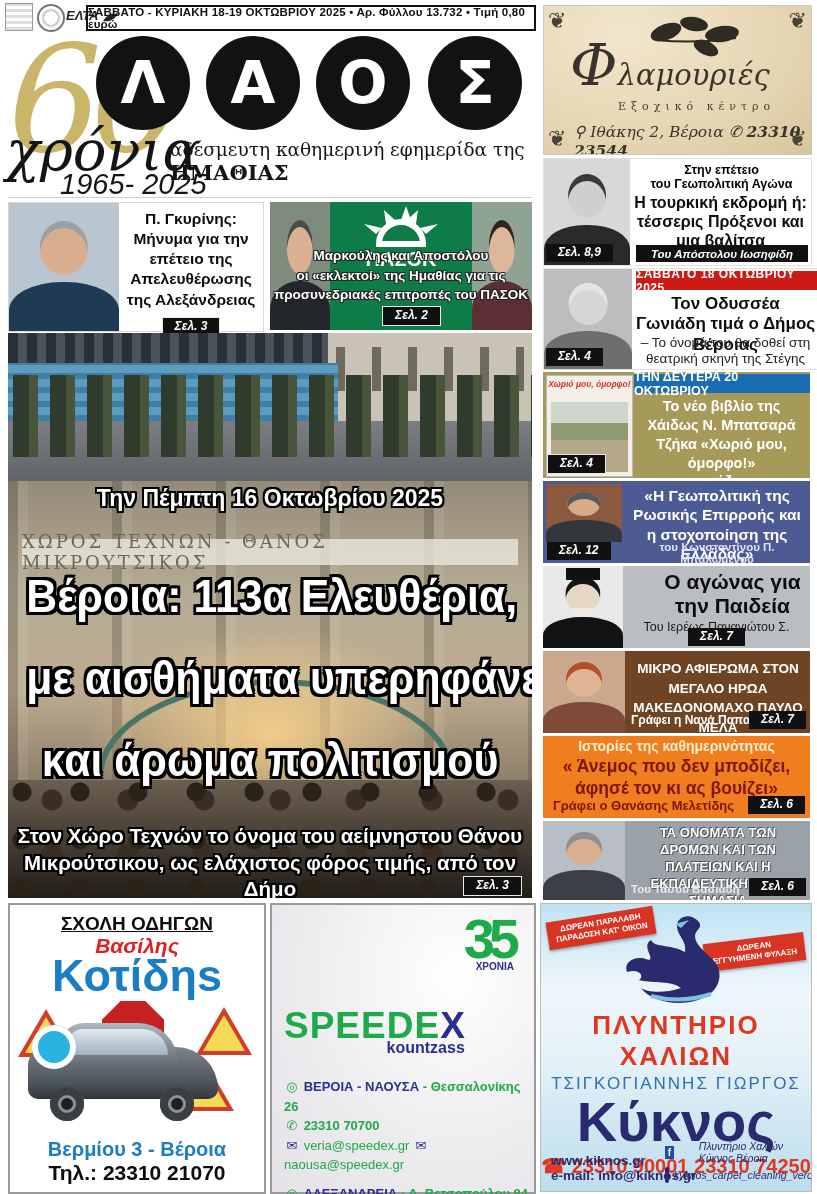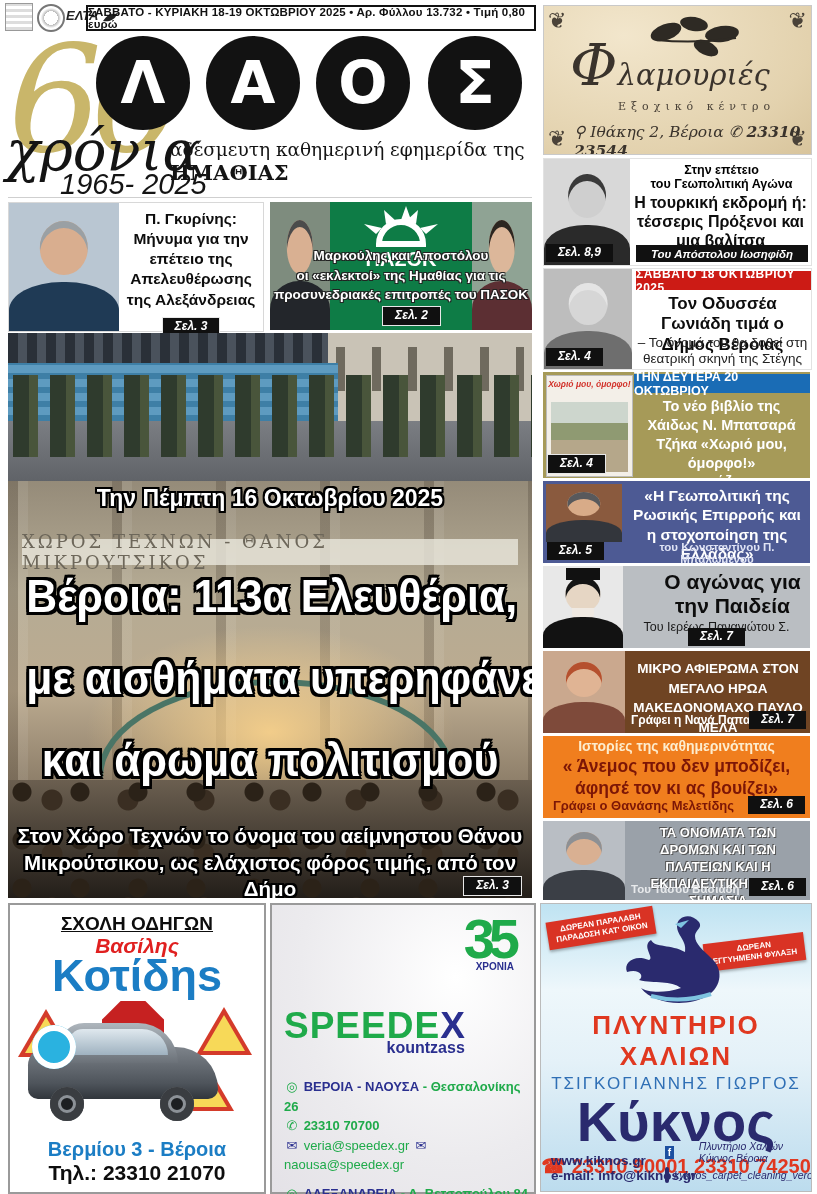--- a/index.html
+++ b/index.html
@@ -261,21 +261,21 @@
       <div class="sb-kick" style="font-size:12.5px;">Στην επέτειο</div>
       <div class="sb-kick" style="font-size:12.5px;">του Γεωπολιτική Αγώνα</div>
     </div>
     <div class="abs ctr b" style="left:88px;right:2px;top:34px;font-size:16px;line-height:1.2;color:#0d0d0d;">Η τουρκική εκδρομή ή: τέσσερις Πρόξενοι και μια βαλίτσα</div>
     <div class="abs" style="left:2px;bottom:3px;">
       <span class="badge">Σελ. 8,9</span>
     </div>
     <div class="abs barred" style="left:92px;right:3px;bottom:3px;height:17px;background:#111;font-size:11.5px;font-style:italic;">Του Απόστολου Ιωσηφίδη</div>
   </div>
 
-  <div class="abs sbA" style="top:268px;height:100px;background:#fff;border:1px solid #e2e2e2;">
+  <div class="abs sbA" style="top:268px;height:100px;background:#fff;border:1px solid #e2e2e2;padding-left:6px;">
     <div class="sil" style="position:absolute;left:0;top:0;width:88px;height:100px;--bgc:#bdbdbd;--skin:#d6d6d6;--suit:#6e6e6e;--hair:#e4e4e4;"></div>
     <div class="abs barred" style="left:92px;right:0;top:2px;height:19px;background:#cc1b15;font-size:12px;letter-spacing:.5px;">ΣΑΒΒΑΤΟ 18 ΟΚΤΩΒΡΙΟΥ 2025</div>
     <div class="abs ctr b" style="left:90px;right:0;top:25px;font-size:17px;line-height:1.2;color:#0d0d0d;">Τον Οδυσσέα Γωνιάδη τιμά ο Δήμος Βέροιας</div>
     <div class="abs ctr" style="left:90px;right:0;top:66px;font-size:13.5px;line-height:1.2;color:#222;">– Το όνομά του θα δοθεί στη θεατρική σκηνή της Στέγης</div>
     <div class="abs" style="left:2px;bottom:3px;">
       <span class="badge">Σελ. 4</span>
     </div>
   </div>
 
   <div class="abs sbA" style="top:372px;height:106px;background:#a69a58;">
@@ -288,21 +288,21 @@
     <div class="abs" style="left:4px;bottom:4px;">
       <span class="badge bord">Σελ. 4</span>
     </div>
   </div>
 
   <div class="abs sbA" style="top:481px;height:82px;background:#4d5a94;">
     <div class="sil" style="position:absolute;left:3px;top:3px;width:76px;height:58px;--bgc:#8a5a3e;--skin:#d8ab88;--suit:#33363c;--hair:#58595c;"></div>
     <div class="abs ctr b" style="left:84px;right:3px;top:5px;font-size:15.5px;line-height:1.25;color:#fff;">«Η Γεωπολιτική της Ρωσικής Επιρροής και η στοχοποίηση της Ελλάδας»</div>
     <div class="abs ctr b" style="left:84px;right:3px;top:60px;font-size:11.5px;color:#dfe3f5;">του Κωνσταντίνου Π. Μπαλωμένου</div>
     <div class="abs" style="left:4px;bottom:3px;">
-      <span class="badge">Σελ. 5</span>
+      <span class="badge">Σελ. 12</span>
     </div>
   </div>
 
   <div class="abs sbA" style="top:566px;height:82px;background:#babec2;">
     <div class="sil" style="position:absolute;left:0;top:0;width:80px;height:82px;--bgc:#e8e8e8;--skin:#e6d6c4;--suit:#121212;--hair:#141414;">
       <div style="position:absolute;left:50%;top:2px;transform:translateX(-50%);width:34px;height:12px;background:#111;"></div>
       <div style="position:absolute;left:50%;top:42px;transform:translateX(-50%);width:22px;height:16px;border-radius:0 0 10px 10px;background:#efe9e2;"></div>
     </div>
     <div class="abs ctr b" style="left:82px;right:2px;top:4px;font-size:21px;line-height:1.15;color:#0d0d0d;margin-left:32px;">Ο αγώνας για την Παιδεία</div>
     <div class="abs ctr" style="left:82px;right:2px;top:54px;font-size:12.5px;color:#1a1a1a;">Του Ιερέως Παναγιώτου Σ. Χαλκιά</div>

